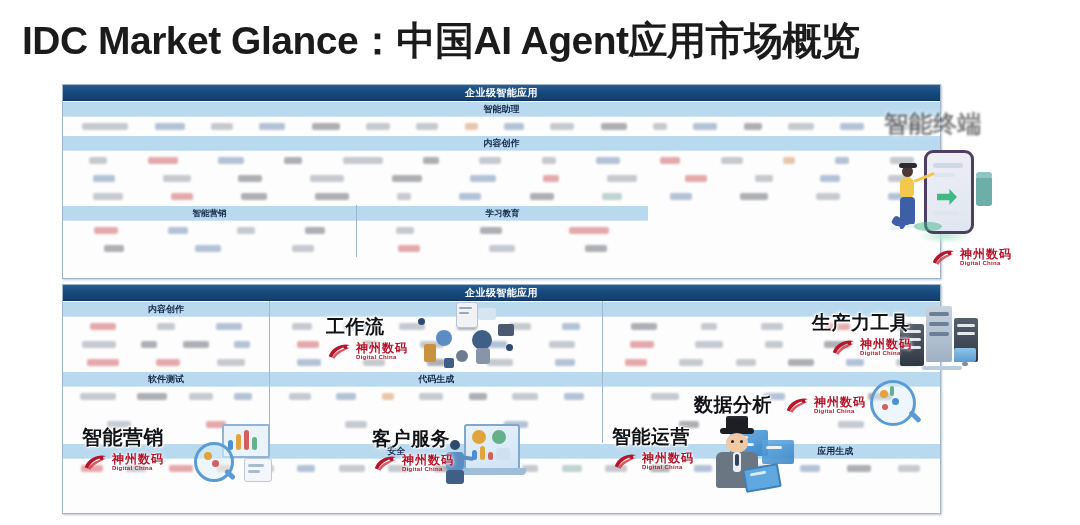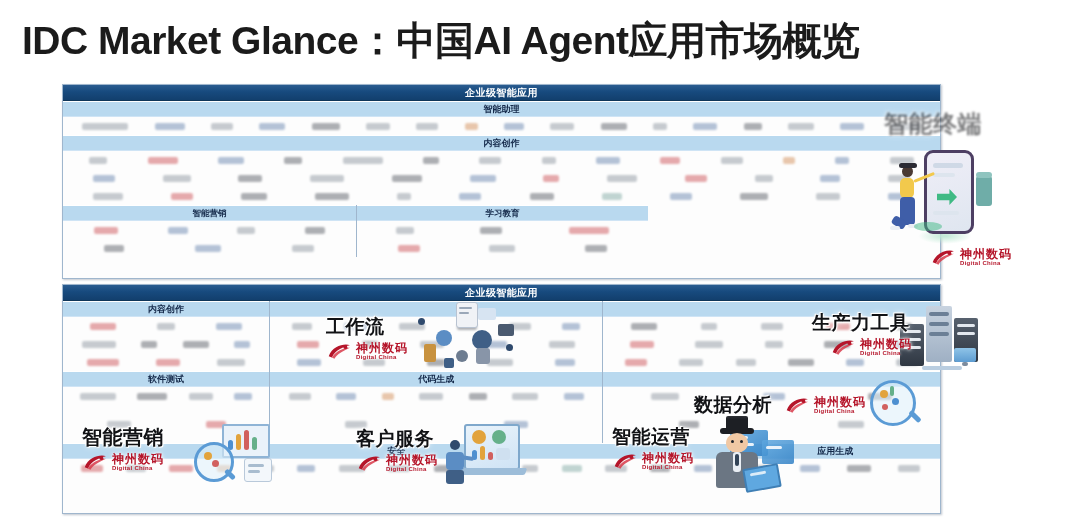--- a/index.html
+++ b/index.html
@@ -575,21 +575,21 @@
   <div class="slab" style="left:50px;top:30px;width:5px;height:8px;background:#d1605e;"></div>
   <div class="slab" style="left:58px;top:26px;width:14px;height:12px;background:#cfe0f0;"></div>
   <div class="lap-base" style="left:18px;top:46px;width:70px;height:7px;transform:skewX(-18deg);"></div>
   <div class="person" style="left:2px;top:18px;width:32px;height:52px;">
     <div class="p-head" style="left:10px;top:0;width:10px;height:10px;background:#2f4a6d;"></div>
     <div class="slab" style="left:6px;top:12px;width:18px;height:18px;background:#5b8dc4;border-radius:4px;"></div>
     <div class="slab" style="left:20px;top:16px;width:14px;height:4px;background:#5b8dc4;transform:rotate(8deg);"></div>
     <div class="slab" style="left:6px;top:30px;width:18px;height:14px;background:#3f5f86;border-radius:3px;"></div>
   </div>
 </div>
-<div class="callout" style="left:356px;top:426px;justify-content:space-between;">
+<div class="callout" style="left:372px;top:426px;justify-content:space-between;">
   <div class="ctext">客户服务</div>
   <div class="dclogo">
     <svg class="dcmark" viewBox="0 0 40 28">
       <path d="M4 22 C10 6, 28 2, 37 5 C28 7, 14 12, 9 24 Z" fill="#b5152a"></path>
       <path d="M9 24 C16 13, 28 9, 37 9 C26 14, 17 19, 13 26 Z" fill="#d8394a" opacity=".85"></path>
       <circle cx="30" cy="8" r="3" fill="#b5152a"></circle>
     </svg>
     <div class="dcwords">
       <span class="dccn">神州数码</span>
       <span class="dcen">Digital China</span>

